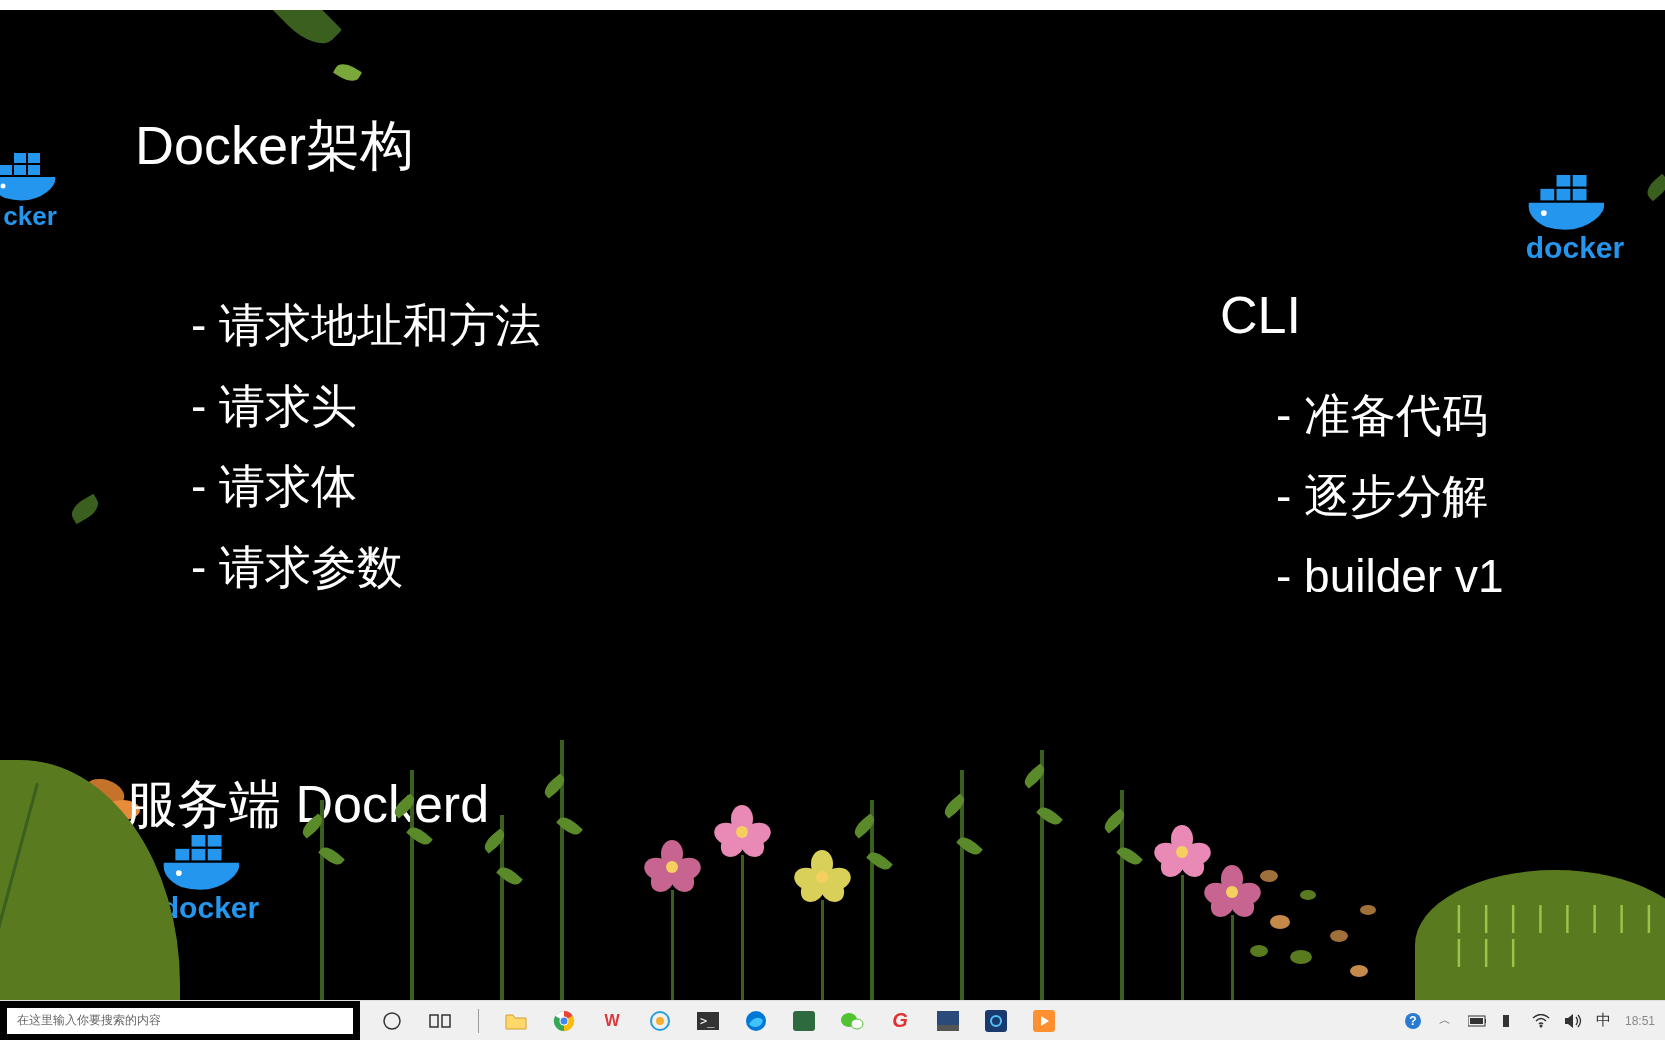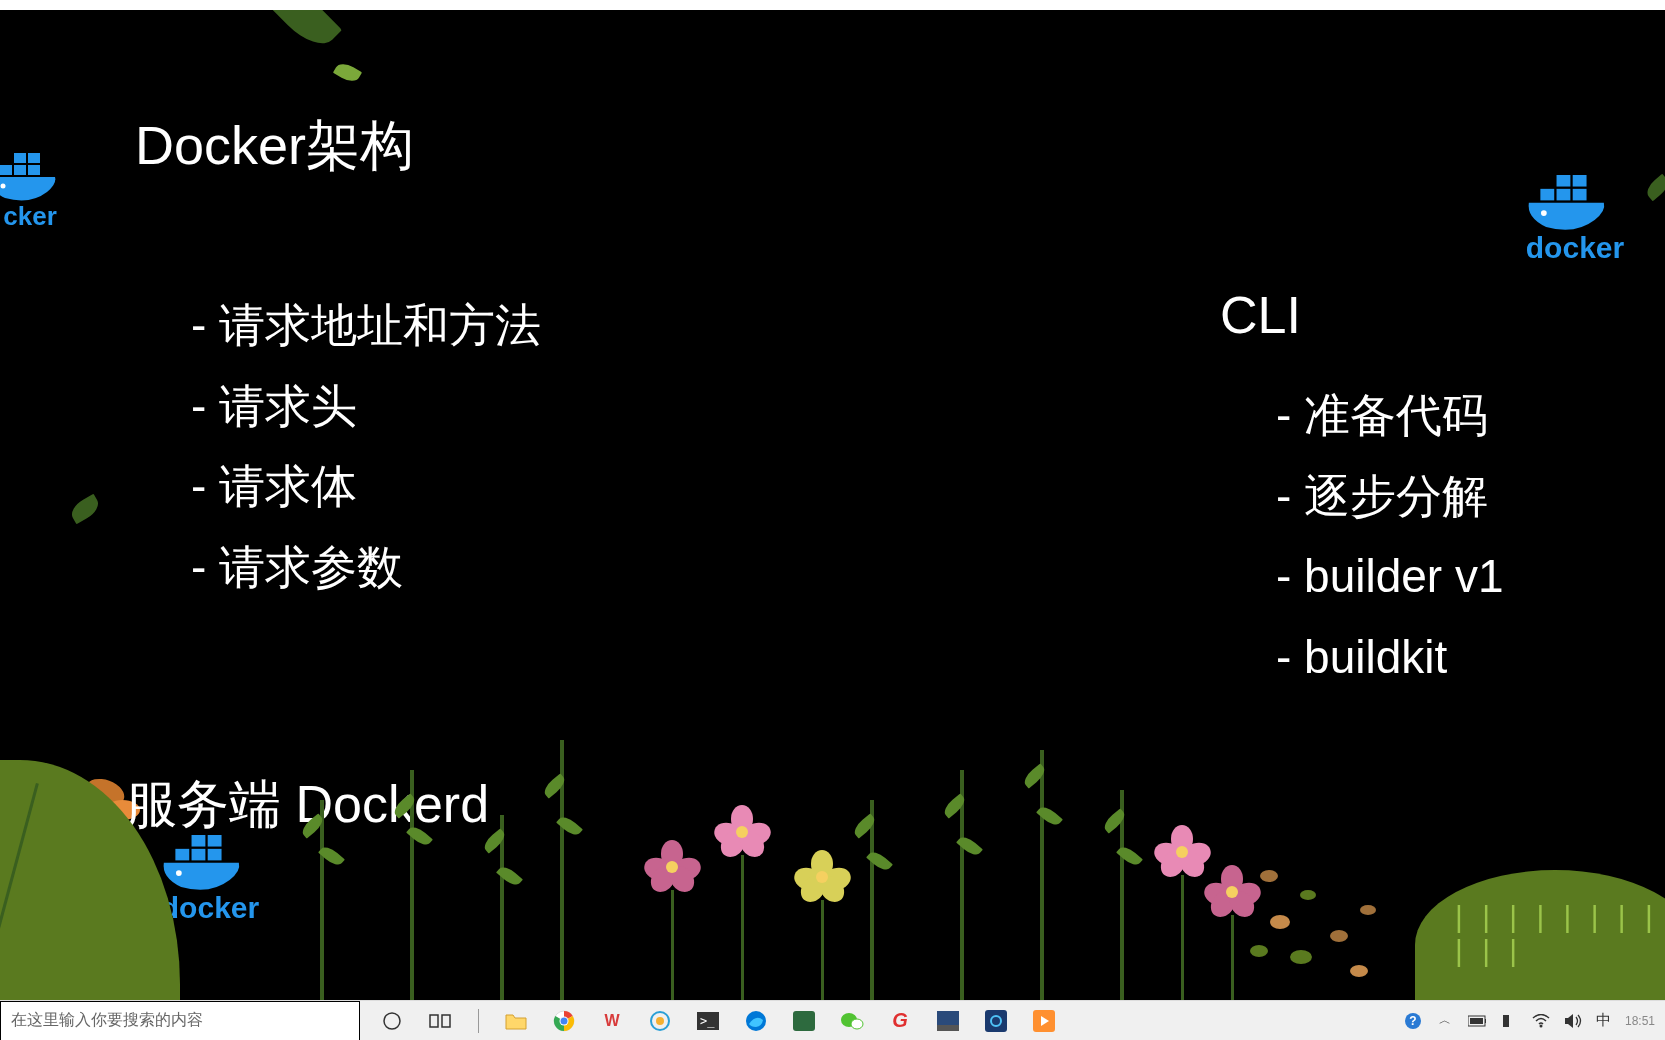--- a/index.html
+++ b/index.html
@@ -353,25 +353,25 @@
       display: flex;
       align-items: center;
       border-top: 1px solid #ddd;
       position: relative;
     }
     
     .search-box {
       width: 360px;
       height: 40px;
       background: #fff;
-      border: 1px solid #000000;
+      border: 7px solid #000000;
       display: flex;
       align-items: center;
       padding: 0 10px;
-      font-size: 16px;
+      font-size: 12px;
       color: #666;
     }
     
     .taskbar-icons {
       display: flex;
       align-items: center;
       gap: 24px;
       margin-left: 20px;
     }
     
@@ -464,21 +464,20 @@
     <div class="col-item">- 请求头</div>
     <div class="col-item">- 请求体</div>
     <div class="col-item">- 请求参数</div>
   </div>
 
   <div class="col-right">
     <div class="col-header">CLI</div>
     <div class="col-item">- 准备代码</div>
     <div class="col-item">- 逐步分解</div>
     <div class="col-item">- builder v1</div>
-    <div class="col-item">- buildkit</div>
   </div>
 
   <div class="subtitle">服务端 Dockerd</div>
 
   <div class="foliage">
     <div class="big-leaf"></div>
     <div class="stem stem1"></div>
     <div class="stem stem2"></div>
     <div class="stem stem3"></div>
     <div class="stem stem4"></div>

